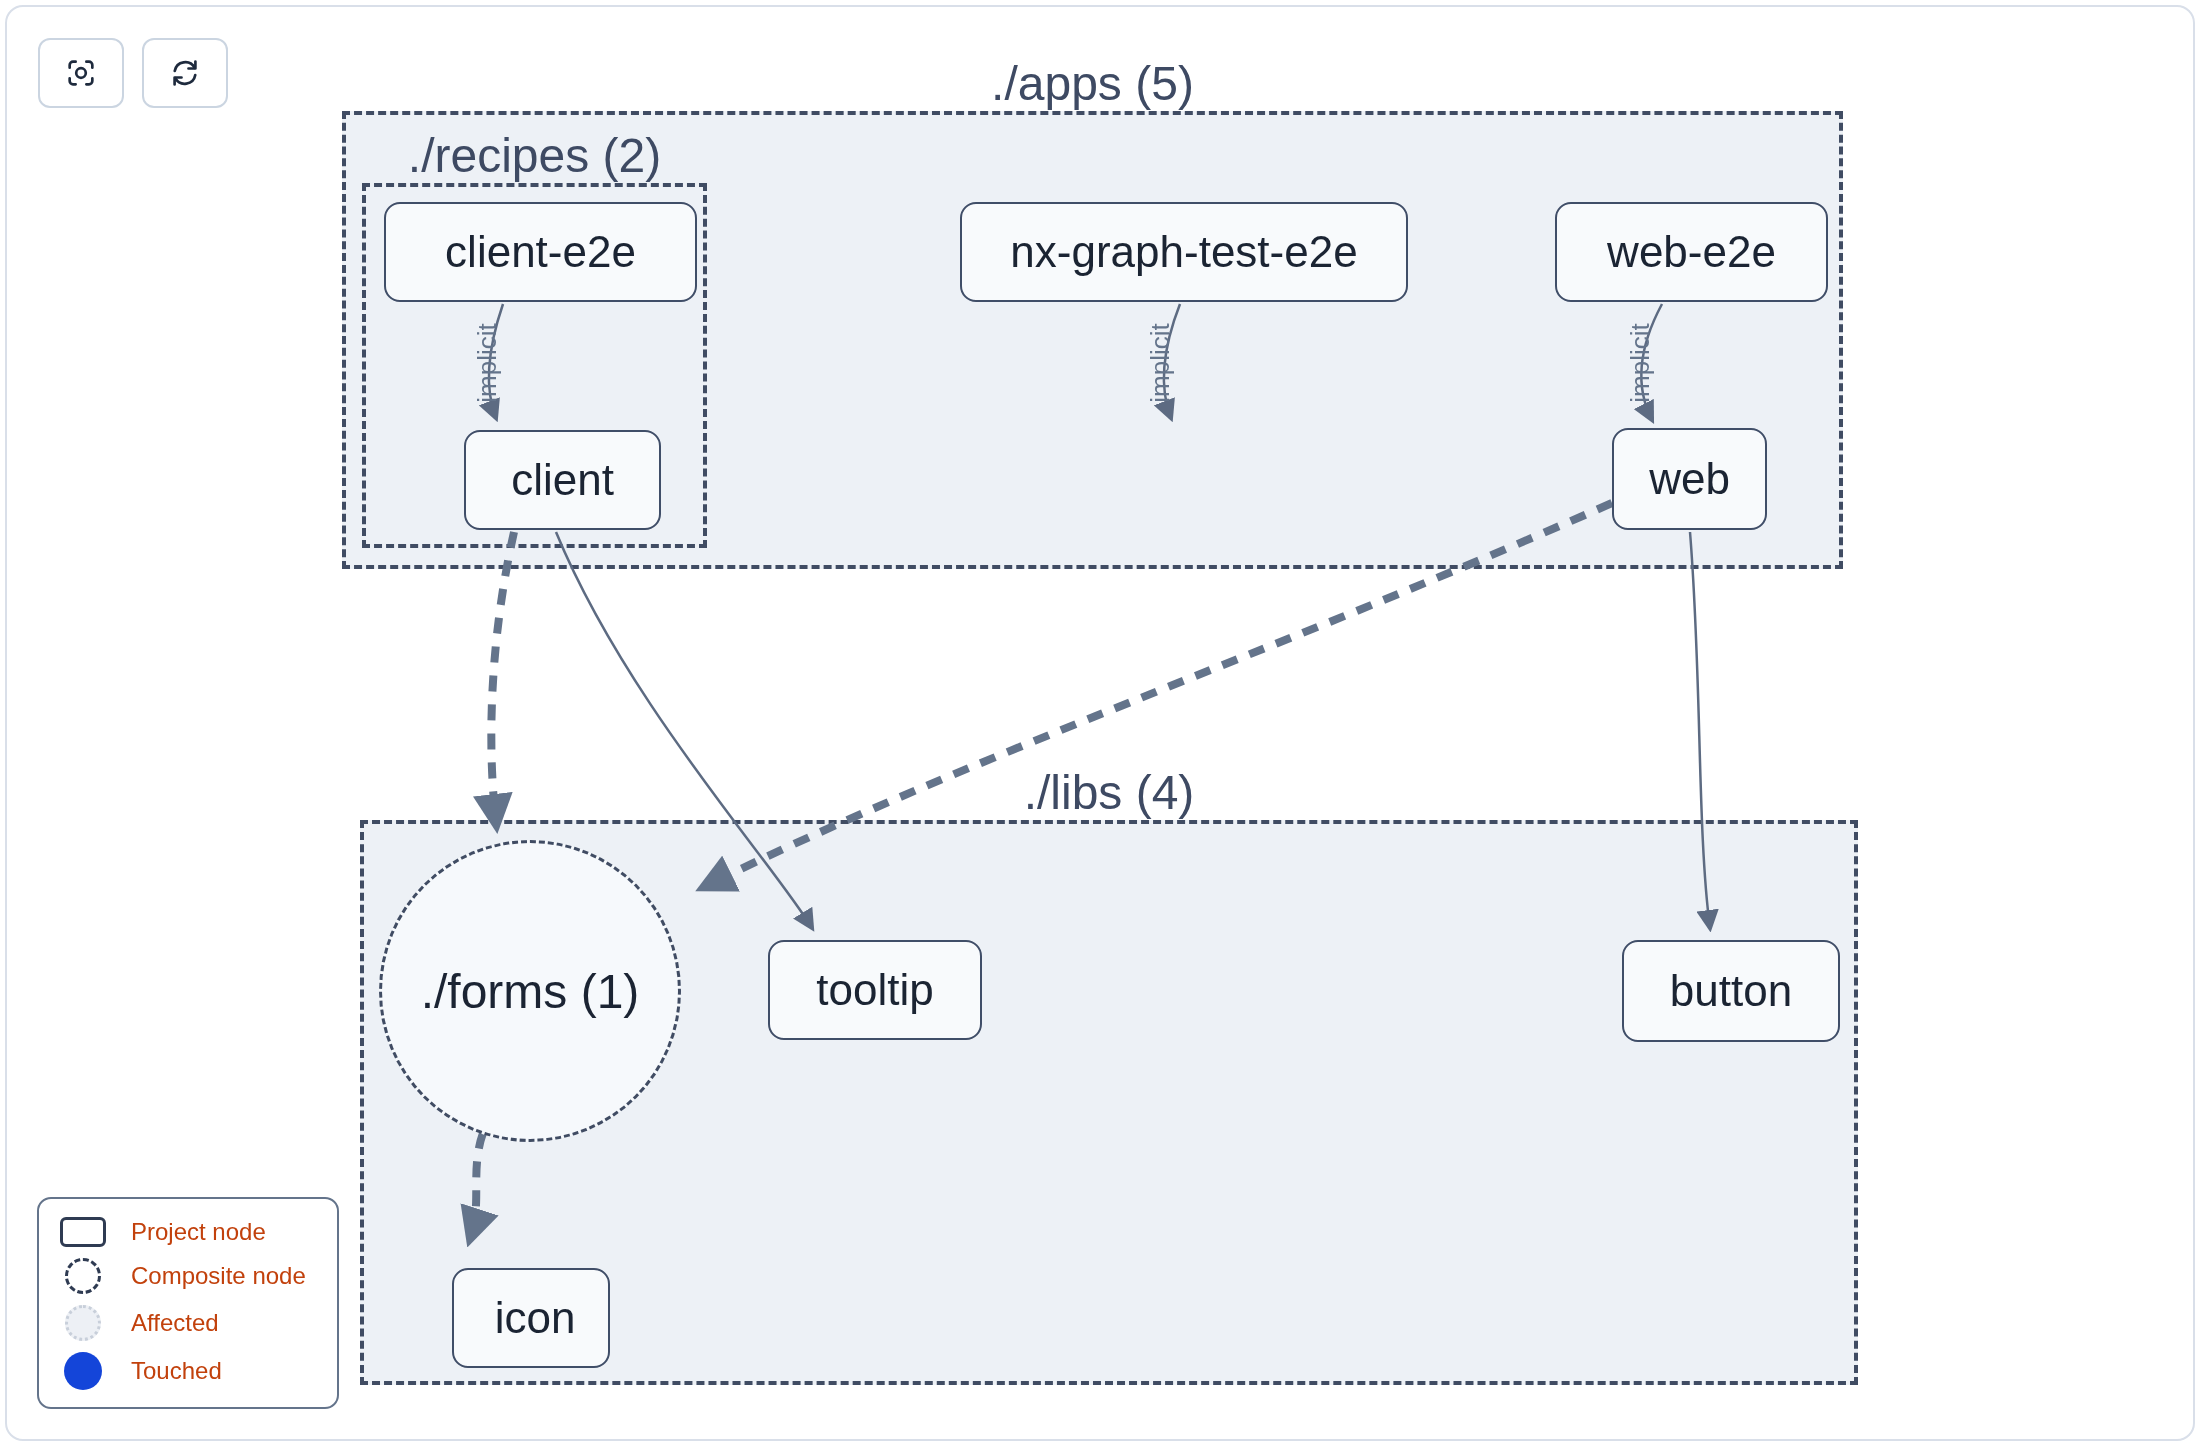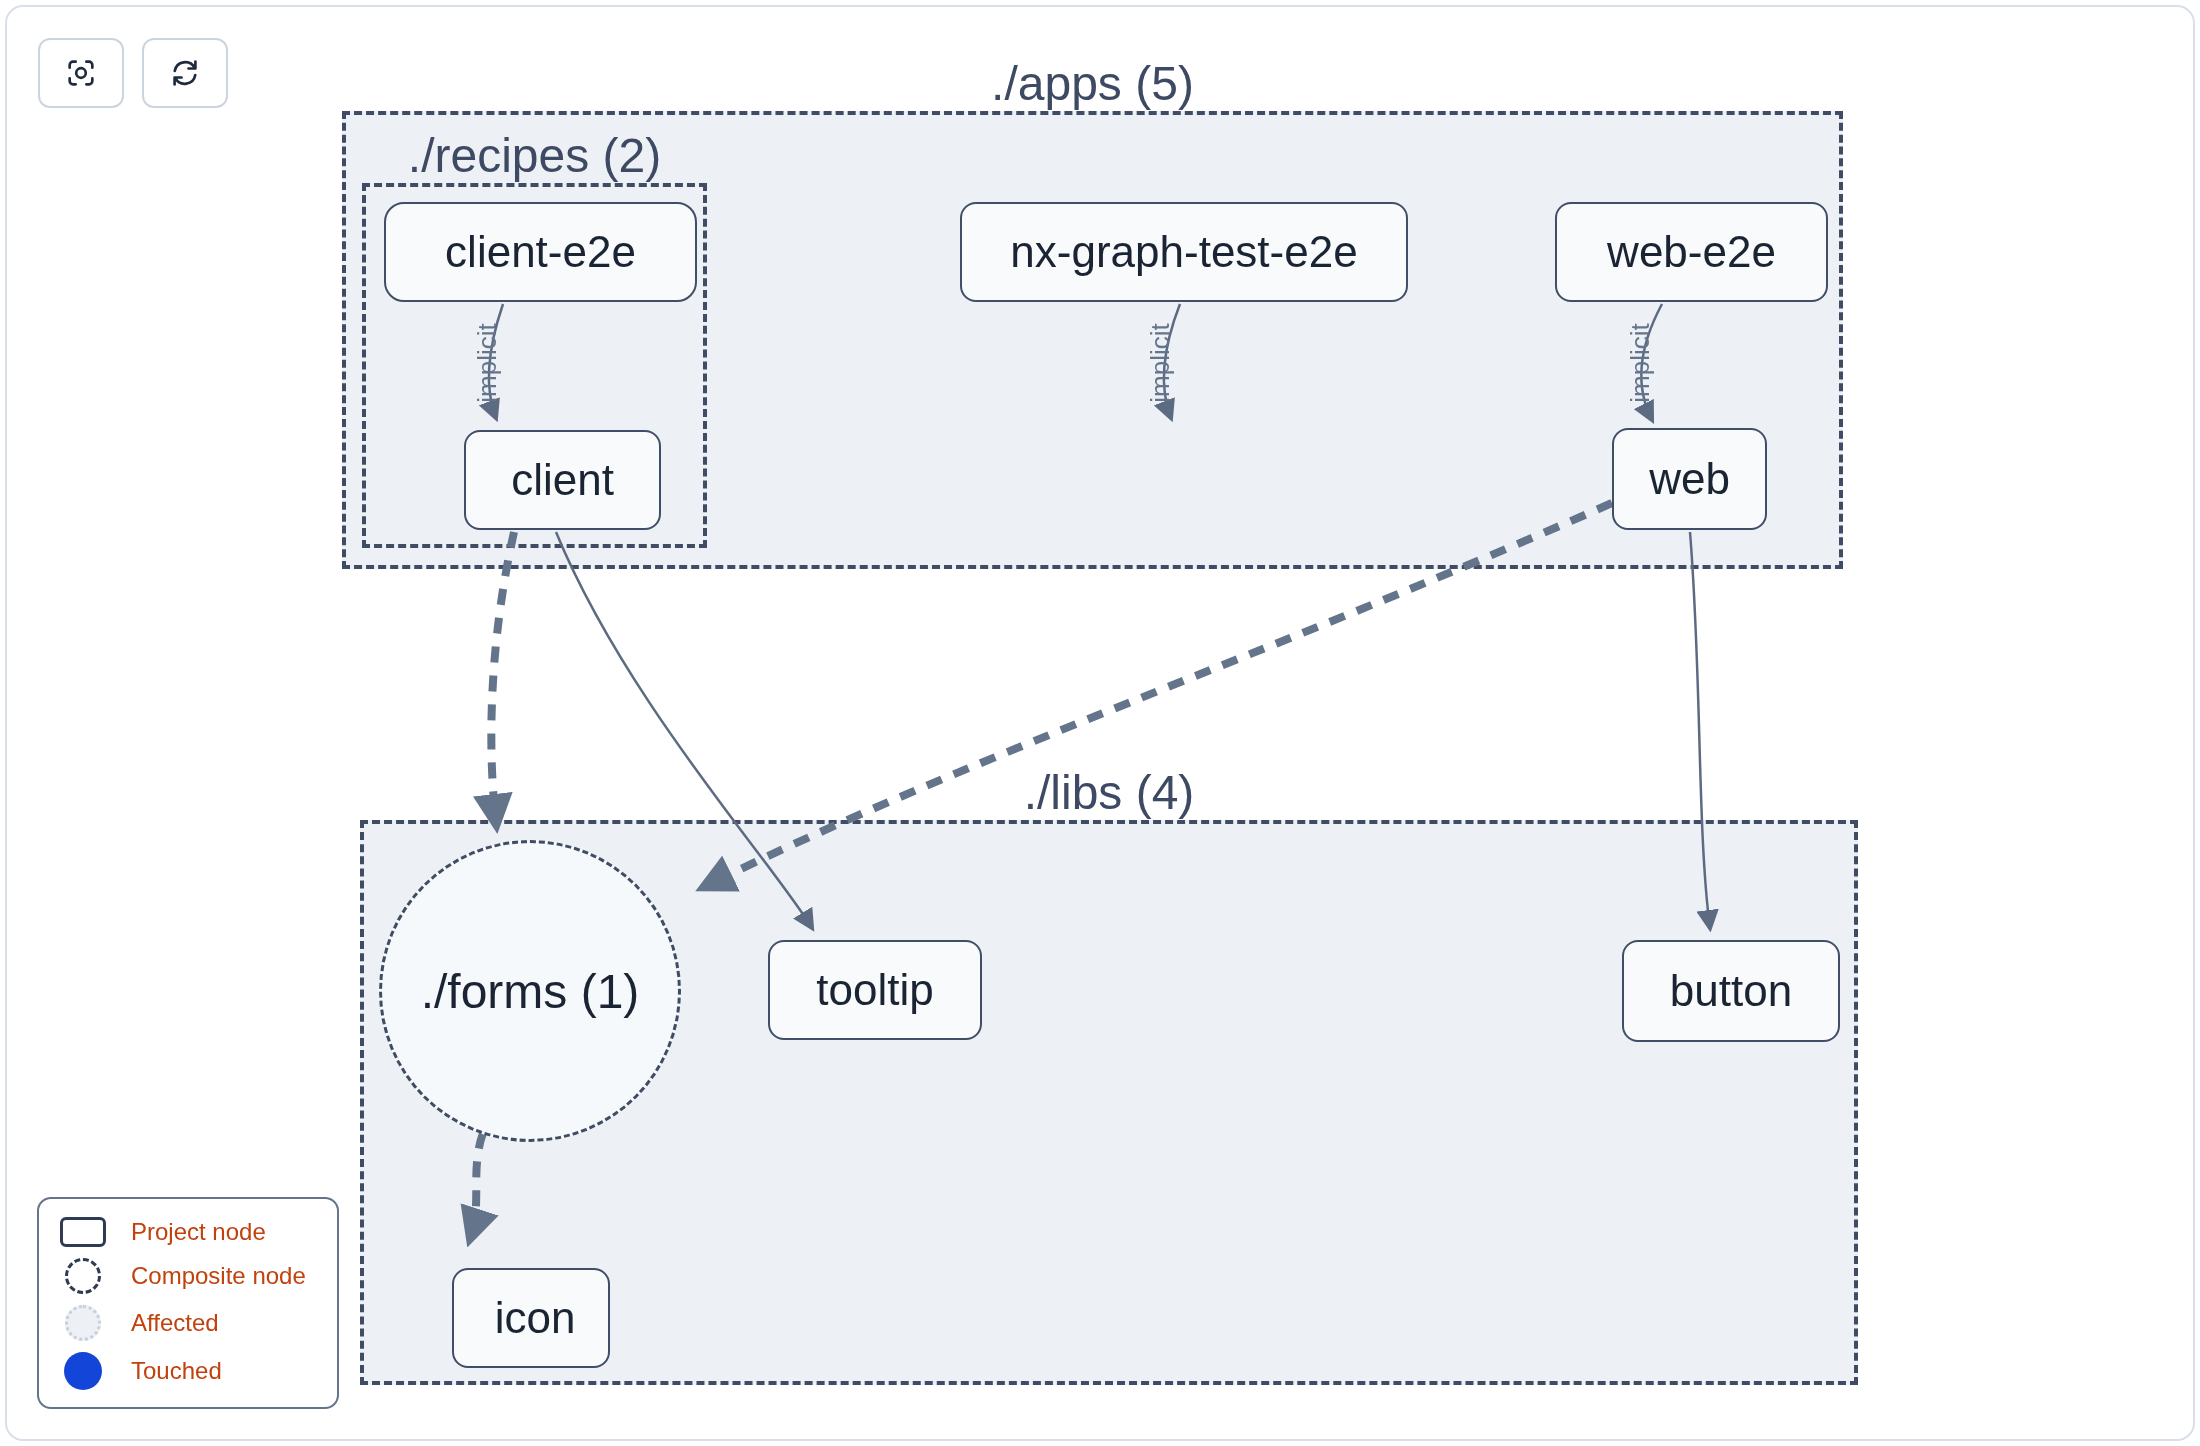--- a/index.html
+++ b/index.html
@@ -83,21 +83,21 @@
   <div class="cluster-label" style="left:360px;top:769px;width:1498px;">./libs (4)</div>
 
   <div class="edge-label" style="left:487px;top:363px;">implicit</div>
   <div class="edge-label" style="left:1160px;top:363px;">implicit</div>
   <div class="edge-label" style="left:1640px;top:363px;">implicit</div>
 
   <div class="composite">
     <span>./forms (1)</span>
   </div>
 
-  <div class="node" style="left:384px;top:202px;width:313px;height:100px;border-radius:20px;">
+  <div class="node" style="left:384px;top:202px;width:313px;height:100px;">
     <span>client-e2e</span>
     </div>
   <div class="node" style="left:960px;top:202px;width:448px;height:100px;">
     <span>nx-graph-test-e2e</span>
     </div>
   <div class="node" style="left:1555px;top:202px;width:273px;height:100px;">
     <span>web-e2e</span>
     </div>
   <div class="node" style="left:464px;top:430px;width:197px;height:100px;">
     <span>client</span>

